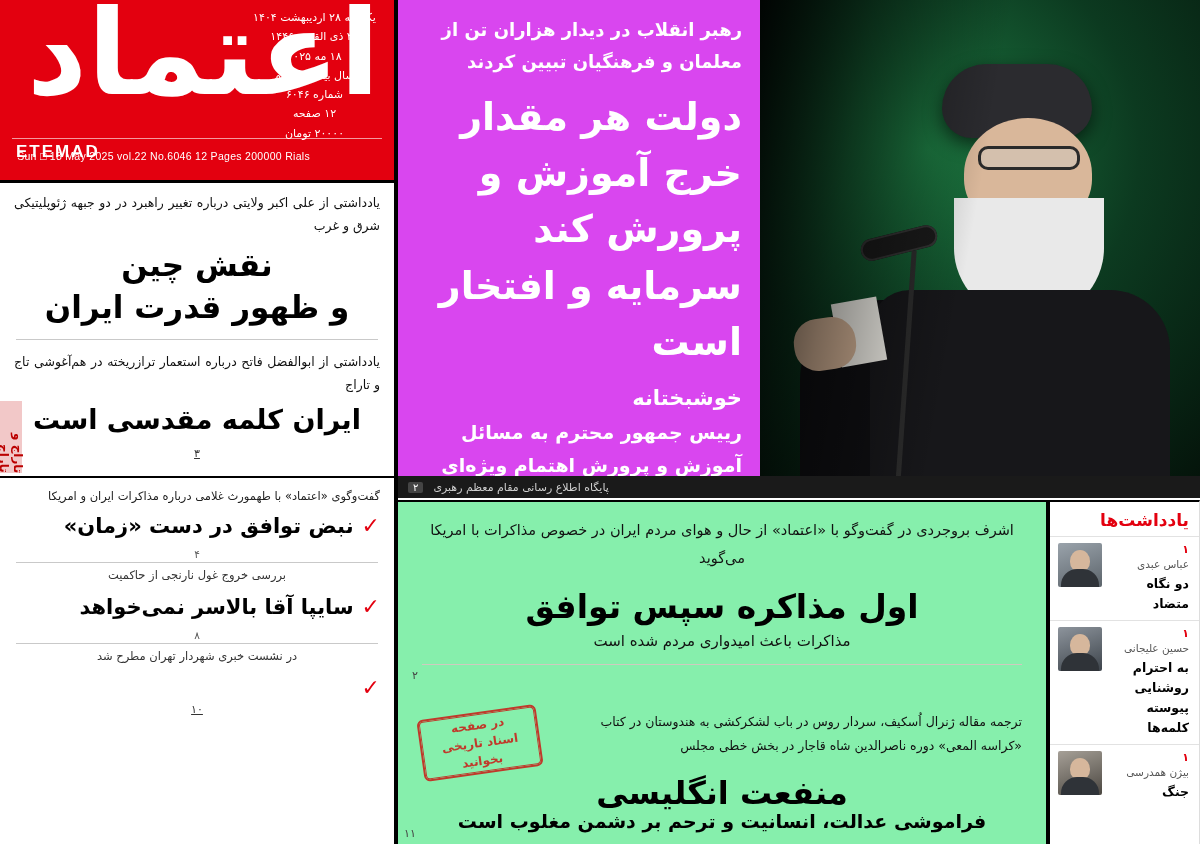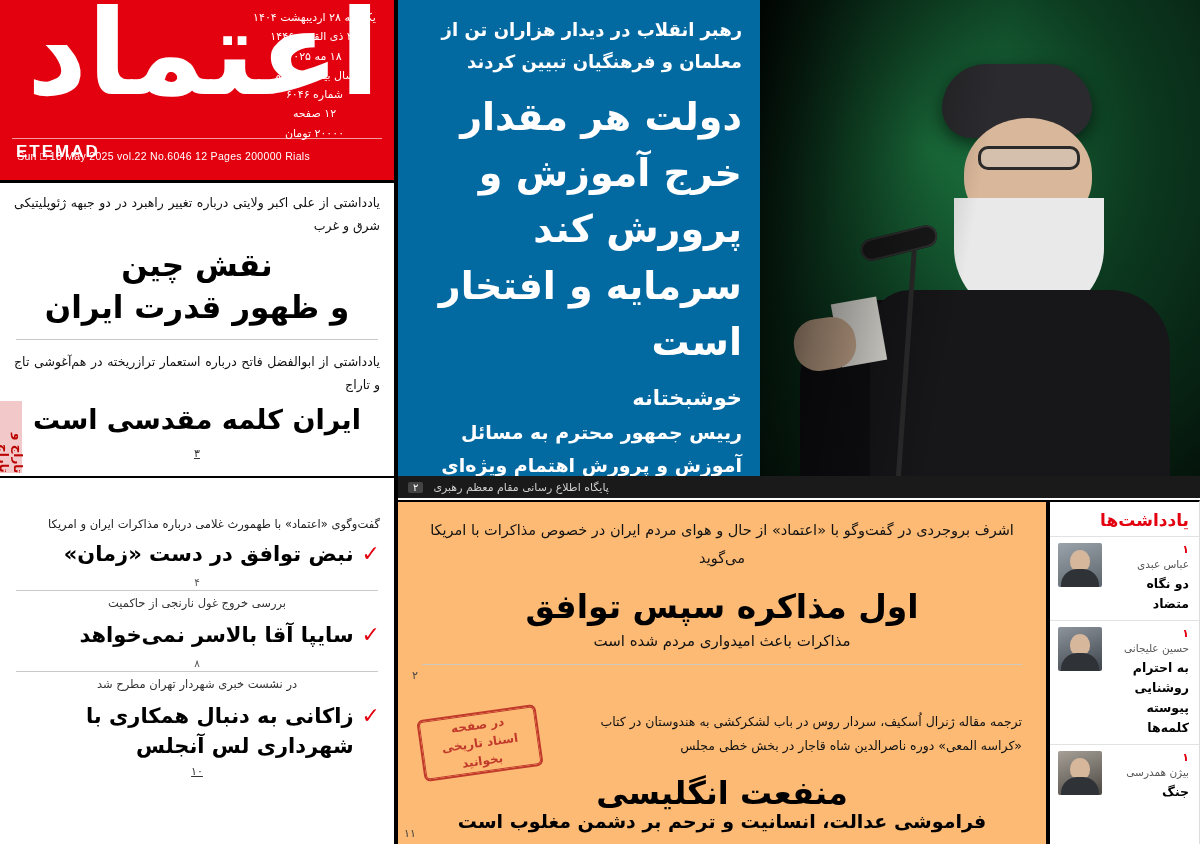--- a/index.html
+++ b/index.html
@@ -73,38 +73,37 @@
   .side-tab{
     position:absolute;left:0;top:218px;width:22px;height:72px;
     background:#f2c8c8;color:#b00;font-size:12px;font-weight:bold;
     display:flex;align-items:center;justify-content:center;
     writing-mode:vertical-rl;
   }
 
   .interview-line{
     font-size:11.5px;line-height:1.8;color:#222;text-align:justify;
     padding:8px 14px 4px 14px;
-    margin-top:28px;
   }
   .bullet-row{
     display:flex;align-items:flex-start;gap:8px;padding:2px 14px 4px 14px;
   }
   .check{color:#e3000f;font-size:22px;line-height:1;margin-top:3px;flex:0 0 auto;}
   .bullet-text{
     font-size:21px;font-weight:bold;color:#000;line-height:1.4;flex:1;text-align:right;
   }
   .sub-note{
     font-size:11.5px;color:#333;text-align:center;padding:3px 16px 6px 16px;line-height:1.7;
   }
   .num-small{font-size:10.5px;color:#555;text-align:center;padding:2px 0;}
 
   
   .main-block{
     position:absolute;left:398px;top:0;width:802px;height:498px;
-    background:#0369a1;overflow:hidden;
+    background:#d946ef;overflow:hidden;
   }
   .photo{
     position:absolute;right:0;top:0;width:440px;height:498px;
     background:
       radial-gradient(circle at 38% 30%, #1d7a42 0%, #0c3a20 48%, #041109 100%);
     overflow:hidden;
   }
   .photo:after{
     content:"";position:absolute;inset:0;
     background:linear-gradient(100deg, rgba(0,0,0,.92) 0%, rgba(0,0,0,.45) 22%, rgba(0,0,0,0) 48%);
@@ -167,21 +166,21 @@
   }
   .photo-credit{
     position:absolute;left:0;bottom:0;width:802px;height:22px;background:#1a1a1a;color:#cfcfcf;
     font-size:11px;display:flex;align-items:center;justify-content:flex-end;gap:10px;padding:0 10px;box-sizing:border-box;
   }
   .credit-num{color:#fff;background:#444;padding:0 5px;border-radius:2px;font-size:10px;}
 
   
   .mid-block{
     position:absolute;left:398px;top:500px;width:648px;height:344px;
-    background:#fdba74;border-top:2px solid #000;box-sizing:border-box;
+    background:#86efac;border-top:2px solid #000;box-sizing:border-box;
   }
   .mid-kicker{
     font-size:14.5px;line-height:1.95;color:#111;text-align:center;padding:14px 26px 0 26px;
   }
   .mid-headline{
     font-size:33px;font-weight:bold;color:#000;text-align:center;padding:14px 20px 6px 20px;
   }
   .mid-sub{
     font-size:15px;color:#111;text-align:center;padding:0 20px 10px 20px;
   }
@@ -290,21 +289,20 @@
     <div class="bullet-row">
       <span class="check">✓</span>
       <span class="bullet-text">سایپا آقا بالاسر نمی‌خواهد</span>
     </div>
     <div class="num-small">۸</div>
     <div class="hr-thin"></div>
     <div class="sub-note">در نشست خبری شهردار تهران مطرح شد</div>
 
     <div class="bullet-row">
       <span class="check">✓</span>
-      <span class="bullet-text">زاکانی به دنبال همکاری با شهرداری لس آنجلس</span>
     </div>
     <div class="pagenum left">۱۰</div>
 
     <div class="side-tab">تاراج و تاراج</div>
   </div>
 
   <div class="main-block">
     <div class="photo">
       <div class="fig-turban"></div>
       <div class="fig-face"></div>

